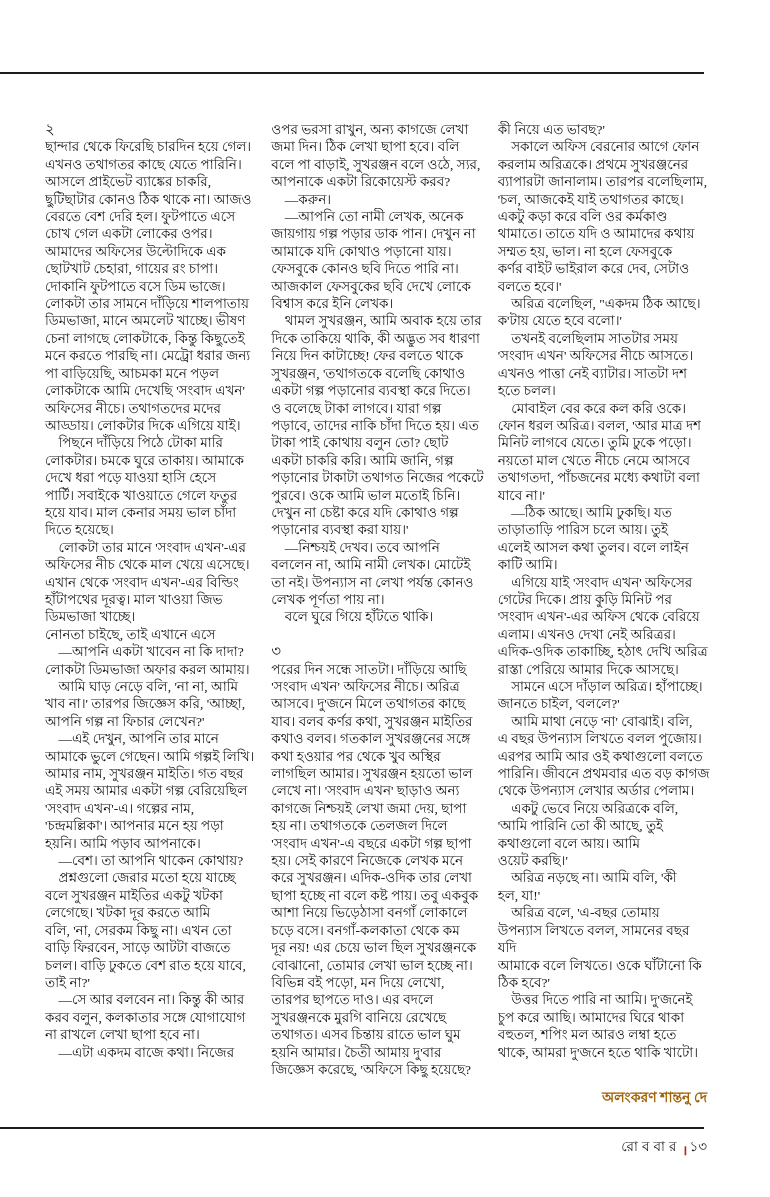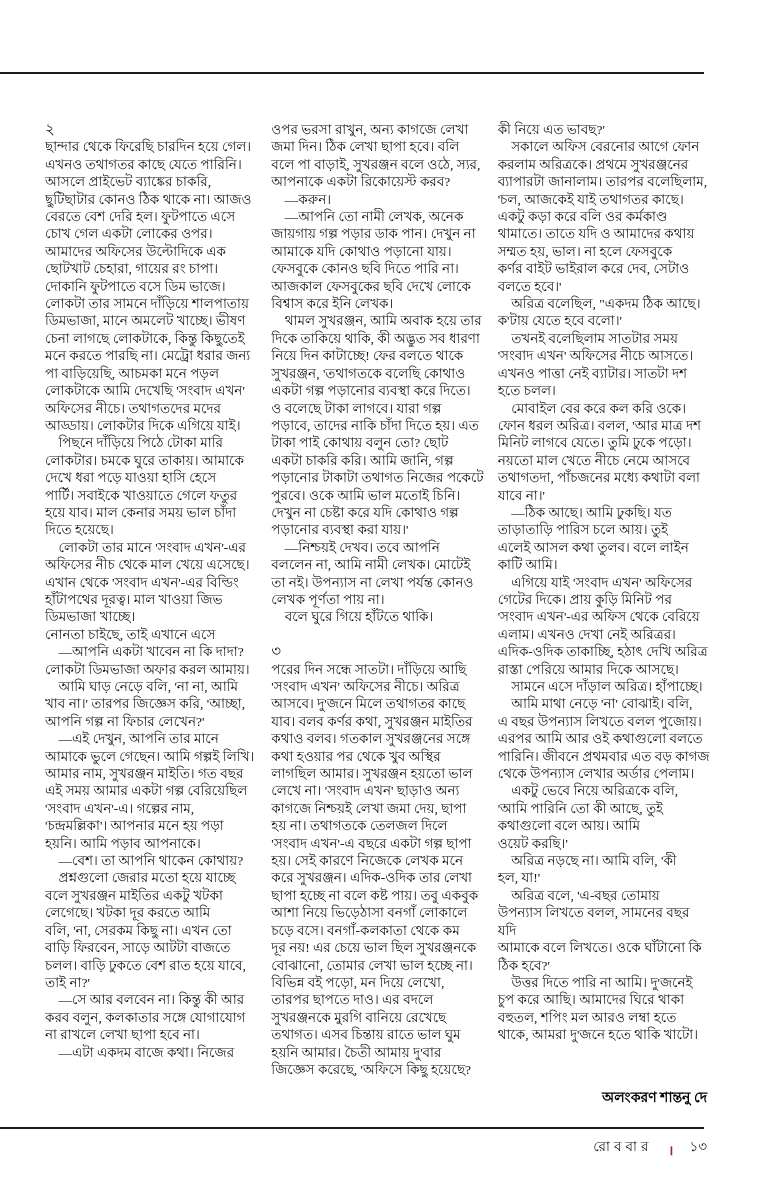--- a/index.html
+++ b/index.html
@@ -14,25 +14,25 @@
   .rule.bottom { top:1127px; }
   .columns {
     position:absolute; left:45px; top:121px; width:666px;
     display:flex; gap:13px;
   }
   .column { flex:1; min-width:0; font-size:13.5px; line-height:17.4px; text-align:left; }
   .line { white-space:pre-wrap; min-height:17.4px; overflow:hidden; }
   .section-num { font-size:15px; }
   .credit {
     position:absolute; top:1086px; right:63px;
-    font-weight:bold; font-size:14px; color:#000000;
+    font-weight:bold; font-size:14px; color:#a16207;
   }
   .footer {
     position:absolute; top:1136px; right:63px;
-    font-size:13.5px; display:flex; align-items:flex-end; gap:16px; color:#222222;
+    font-size:13.5px; display:flex; align-items:flex-end; gap:2px; color:#222222;
   }
   .footer .mag { letter-spacing:4px; }
   .footer .sep { color:#b22222; font-weight:bold; }
 </style>
 </head>
 <body>
 
 <div class="page">
   <div class="rule top"></div>
 
@@ -177,20 +177,21 @@
         <div class="line">তাড়াতাড়ি পারিস চলে আয়। তুই</div>
         <div class="line">এলেই আসল কথা তুলব। বলে লাইন</div>
         <div class="line">কাটি আমি।</div>
         <div class="line">    এগিয়ে যাই 'সংবাদ এখন' অফিসের</div>
         <div class="line">গেটের দিকে। প্রায় কুড়ি মিনিট পর</div>
         <div class="line">'সংবাদ এখন'-এর অফিস থেকে বেরিয়ে</div>
         <div class="line">এলাম। এখনও দেখা নেই অরিত্রর।</div>
         <div class="line">এদিক-ওদিক তাকাচ্ছি, হঠাৎ দেখি অরিত্র</div>
         <div class="line">রাস্তা পেরিয়ে আমার দিকে আসছে।</div>
         <div class="line">    সামনে এসে দাঁড়াল অরিত্র। হাঁপাচ্ছে।</div>
+        <div class="line">জানতে চাইল, 'বললে?'</div>
         <div class="line">    আমি মাথা নেড়ে 'না' বোঝাই। বলি,</div>
         <div class="line">এ বছর উপন্যাস লিখতে বলল পুজোয়।</div>
         <div class="line">এরপর আমি আর ওই কথাগুলো বলতে</div>
         <div class="line">পারিনি। জীবনে প্রথমবার এত বড় কাগজ</div>
         <div class="line">থেকে উপন্যাস লেখার অর্ডার পেলাম।</div>
         <div class="line">    একটু ভেবে নিয়ে অরিত্রকে বলি,</div>
         <div class="line">'আমি পারিনি তো কী আছে, তুই</div>
         <div class="line">কথাগুলো বলে আয়। আমি</div>
         <div class="line">ওয়েট করছি।'</div>
         <div class="line">    অরিত্র নড়ছে না। আমি বলি, 'কী</div>

